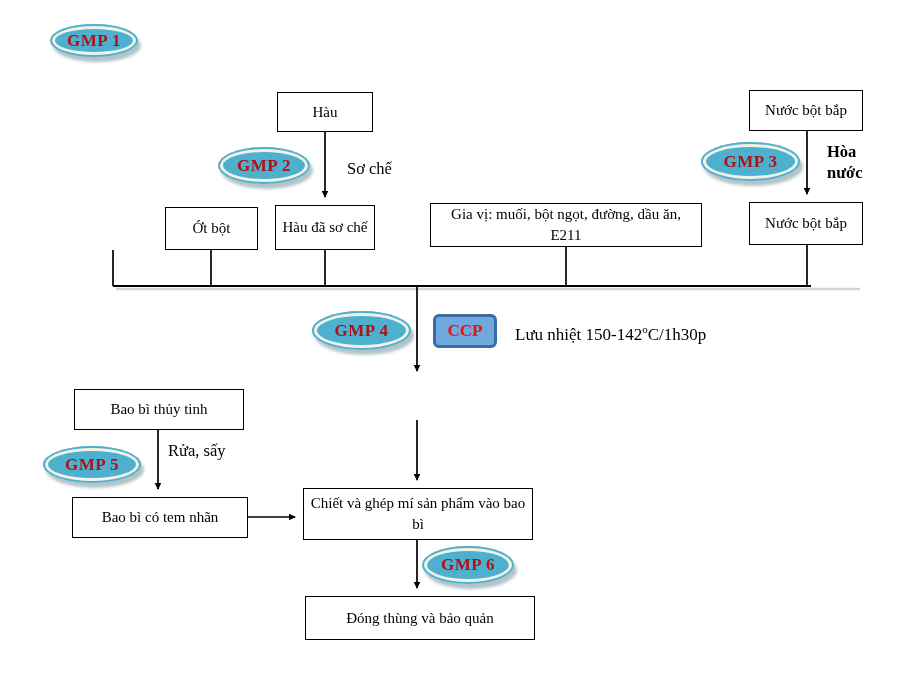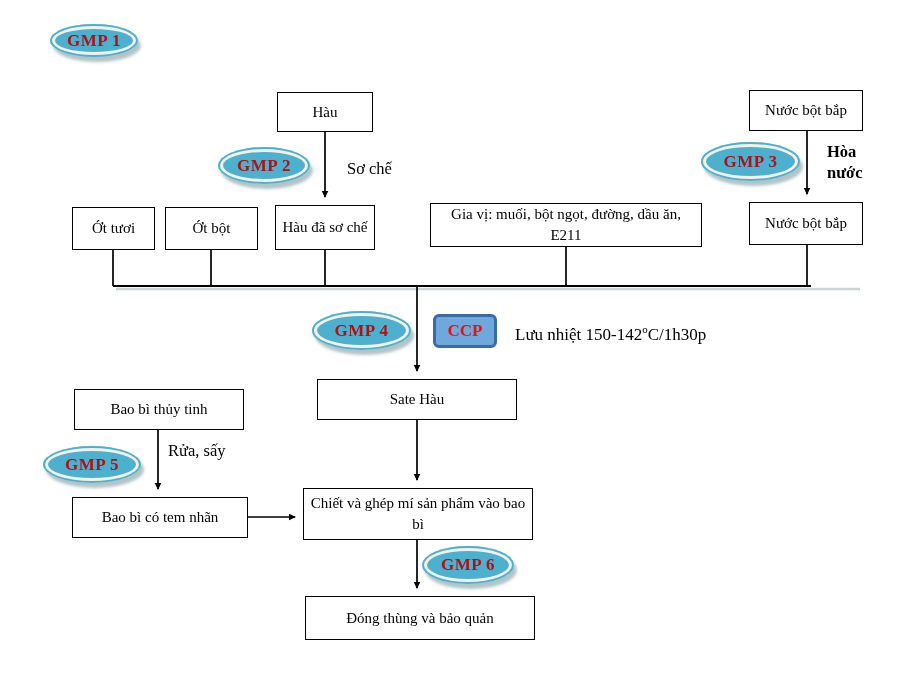--- a/index.html
+++ b/index.html
@@ -106,31 +106,29 @@
 
   <div class="node" style="left:277px;top:92px;width:96px;height:40px;">Hàu</div>
   <div class="node" style="left:749px;top:90px;width:114px;height:41px;">Nước bột bắp</div>
 
   <div class="gmp" style="left:218px;top:147px;width:92px;height:37px;">GMP 2</div>
   <div class="lbl" style="left:347px;top:158px;">Sơ chế</div>
 
   <div class="gmp" style="left:701px;top:142px;width:99px;height:39px;">GMP 3</div>
   <div class="lbl wrap" style="left:827px;top:141px;width:56px;">Hòa nước</div>
 
-  <div class="node" style="left:72px;top:207px;width:83px;height:43px;">Ớt tươi</div>
   <div class="node" style="left:165px;top:207px;width:93px;height:43px;">Ớt bột</div>
   <div class="node" style="left:275px;top:205px;width:100px;height:45px;">Hàu đã sơ chế</div>
   <div class="node" style="left:430px;top:203px;width:272px;height:44px;">Gia vị: muối, bột ngọt, đường, dầu ăn, E211</div>
   <div class="node" style="left:749px;top:202px;width:114px;height:43px;">Nước bột bắp</div>
 
   <div class="gmp" style="left:312px;top:311px;width:99px;height:39px;">GMP 4</div>
   <div class="ccp" style="left:433px;top:314px;width:64px;height:34px;border-radius:6px;">CCP</div>
   <div class="lbl" style="left:515px;top:319px;font-size:17px;"><span>Lưu nhiệt 150-142</span><sup>o</sup><span>C/1h30p</span></div>
 
-  <div class="node" style="left:317px;top:379px;width:200px;height:41px;">Sate Hàu</div>
 
   <div class="node" style="left:74px;top:389px;width:170px;height:41px;">Bao bì thủy tinh</div>
   <div class="lbl" style="left:168px;top:440px;">Rửa, sấy</div>
   <div class="gmp" style="left:43px;top:446px;width:98px;height:37px;">GMP 5</div>
   <div class="node" style="left:72px;top:497px;width:176px;height:41px;">Bao bì có tem nhãn</div>
 
   <div class="node" style="left:303px;top:488px;width:230px;height:52px;">Chiết và ghép mí sản phẩm vào bao bì</div>
   <div class="gmp" style="left:422px;top:546px;width:92px;height:38px;">GMP 6</div>
 
   <div class="node" style="left:305px;top:596px;width:230px;height:44px;">Đóng thùng và bảo quản</div>

